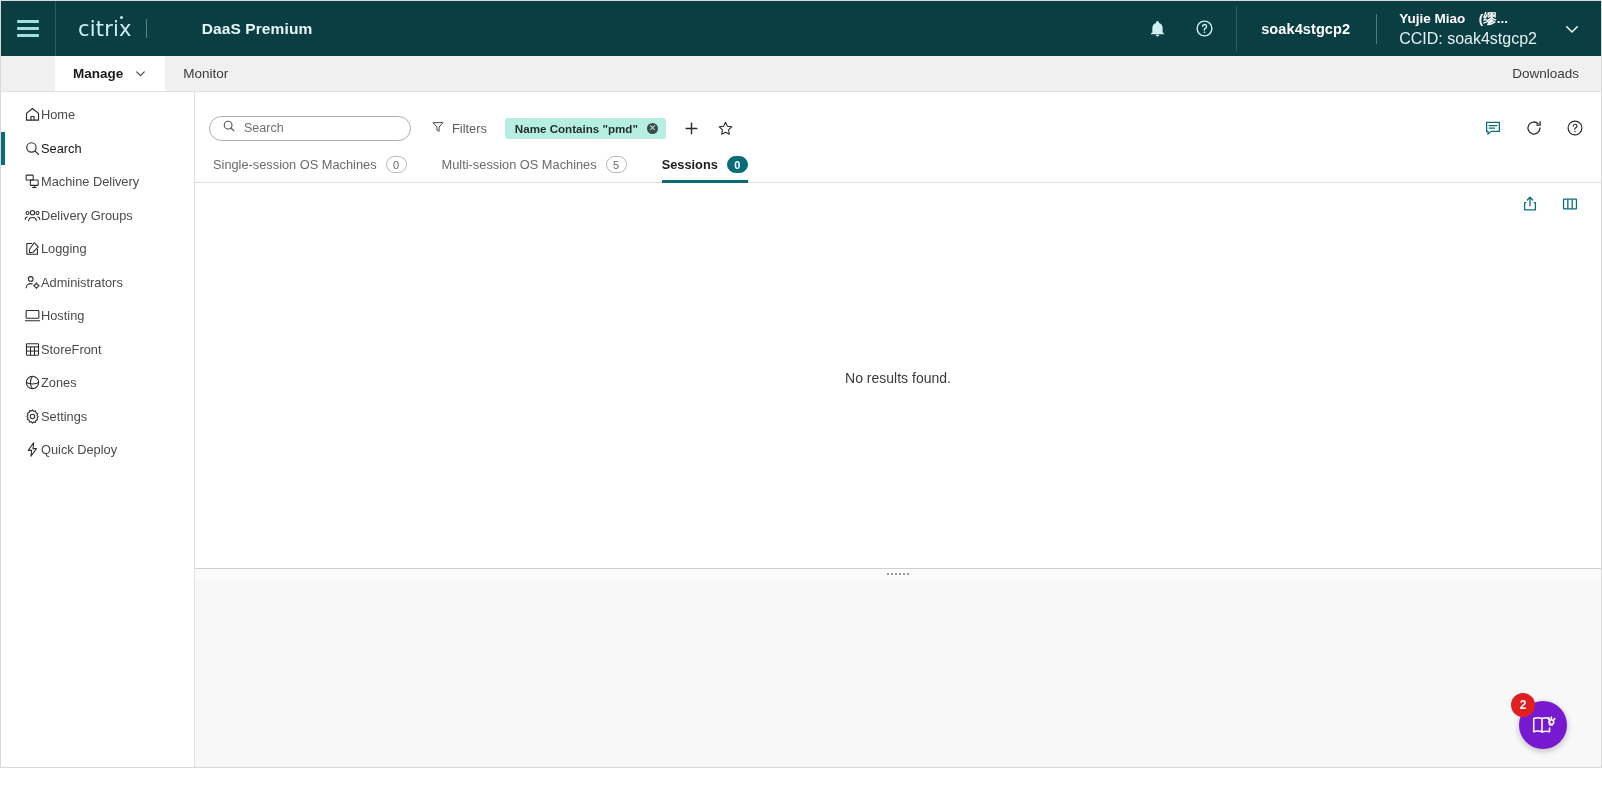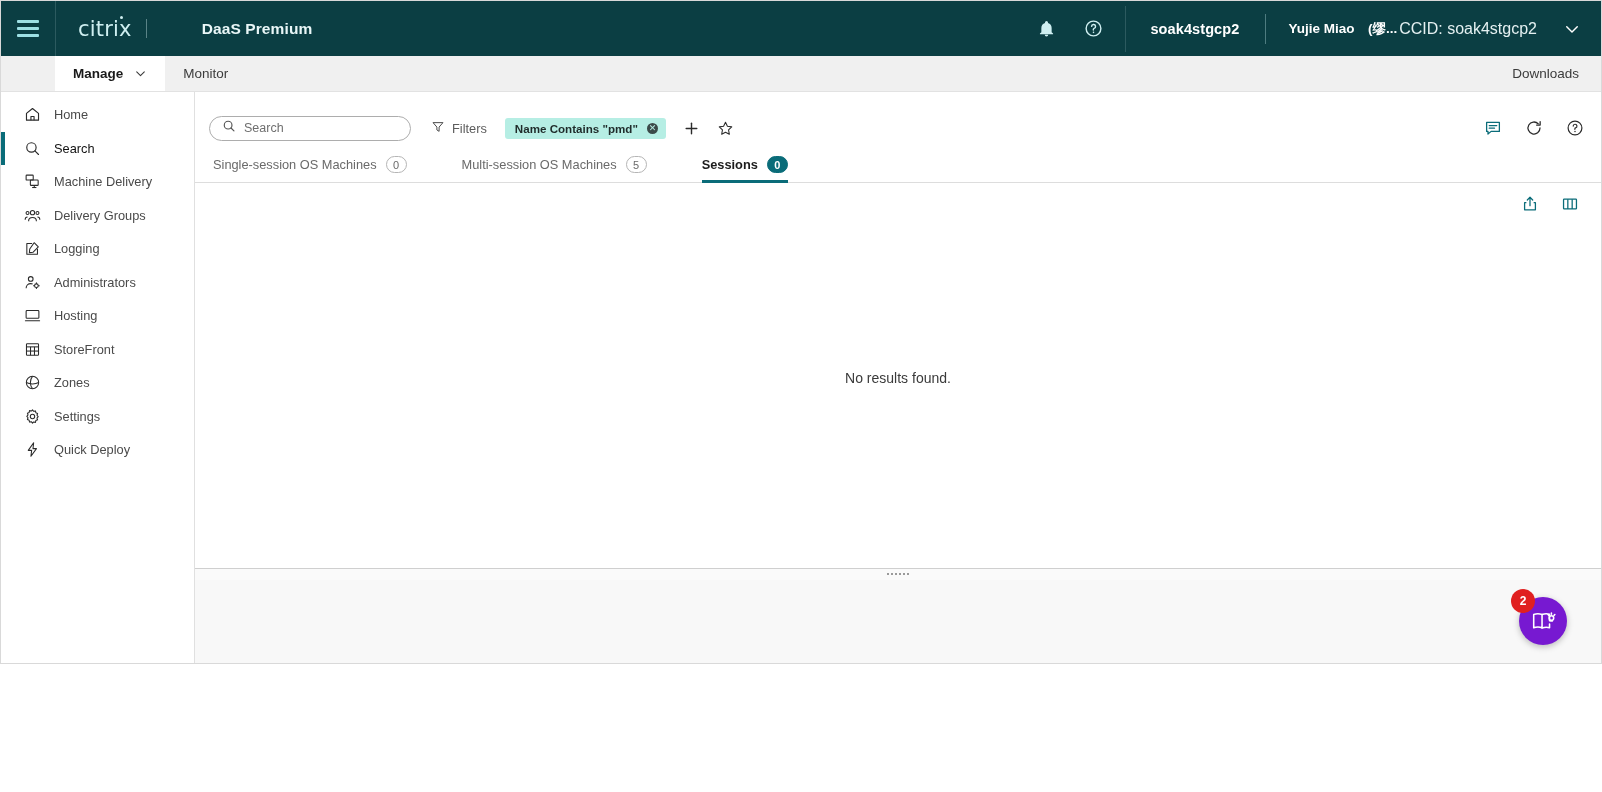--- a/index.html
+++ b/index.html
@@ -3,21 +3,21 @@
 <meta charset="utf-8">
 <style>
   * { box-sizing: border-box; margin: 0; padding: 0; }
   html, body {
     width: 1602px; height: 792px;
     font-family: "Liberation Sans", sans-serif;
     background: #ffffff;
     overflow: hidden;
   }
   .app {
-    width: 1602px; height: 664px;
+    width: 1602px; height: 768px;
     position: relative;
     display: flex; flex-direction: column;
     background: #0f766e;
     border: 1px solid #d9d9d9;
   }
 
   
   .topbar {
     height: 55px;
     background: #0B3E43;
@@ -72,21 +72,21 @@
   }
   .cust-name {
     font-size: 14.5px; font-weight: 700; color: #ffffff;
     padding: 0 26px 0 24px;
     letter-spacing: 0.1px;
   }
   .user-div {
     width: 1px; height: 30px; background: #4e7c80;
   }
   .user-block {
-    padding-left: 22px; display: flex; flex-direction: row;
+    padding-left: 22px; display: flex; flex-direction: column;
     justify-content: center; gap: 2px;
     cursor: pointer;
   }
   .user-name {
     font-size: 13.5px; font-weight: 700; color: #ffffff;
     white-space: nowrap;
   }
   .user-ccid {
     font-size: 16px; color: #e4f0f1; white-space: nowrap;
   }
@@ -126,21 +126,21 @@
   .sidebar {
     width: 194px; flex: 0 0 194px;
     background: #ffffff;
     border-right: 1px solid #e0e0e0;
     padding-top: 6px;
     position: relative;
   }
   .side-item {
     height: 33.5px;
     display: flex; align-items: center;
-    gap: 13px; padding-left: 22px;
+    padding-left: 22px;
     font-size: 12.8px; color: #4a4a4a;
     cursor: pointer; position: relative;
   }
   .side-item .sico {
     width: 18px; height: 18px;
     display: flex; align-items: center; justify-content: center;
     color: #2b2b2b; flex: 0 0 18px;
   }
   .side-item.selected::before {
     content: ""; position: absolute;
@@ -205,21 +205,20 @@
   }
   .toolbar-spacer { flex: 1 1 auto; }
   .tb-right { display: flex; align-items: center; gap: 23px; }
 
   
   .tabs {
     height: 36px; flex: 0 0 36px;
     display: flex; align-items: flex-end;
     padding: 0 0 0 18px;
     border-bottom: 1px solid #dddddd;
-    gap: 20px;
   }
   .tab {
     display: flex; align-items: center; gap: 9px;
     padding: 0 0 9px 0; margin-right: 35px;
     font-size: 12.8px; color: #6a6a6a;
     cursor: pointer; position: relative;
   }
   .tab .count-pill {
     min-width: 21px; height: 17px;
     border: 1px solid #b5b5b5; border-radius: 9px;

